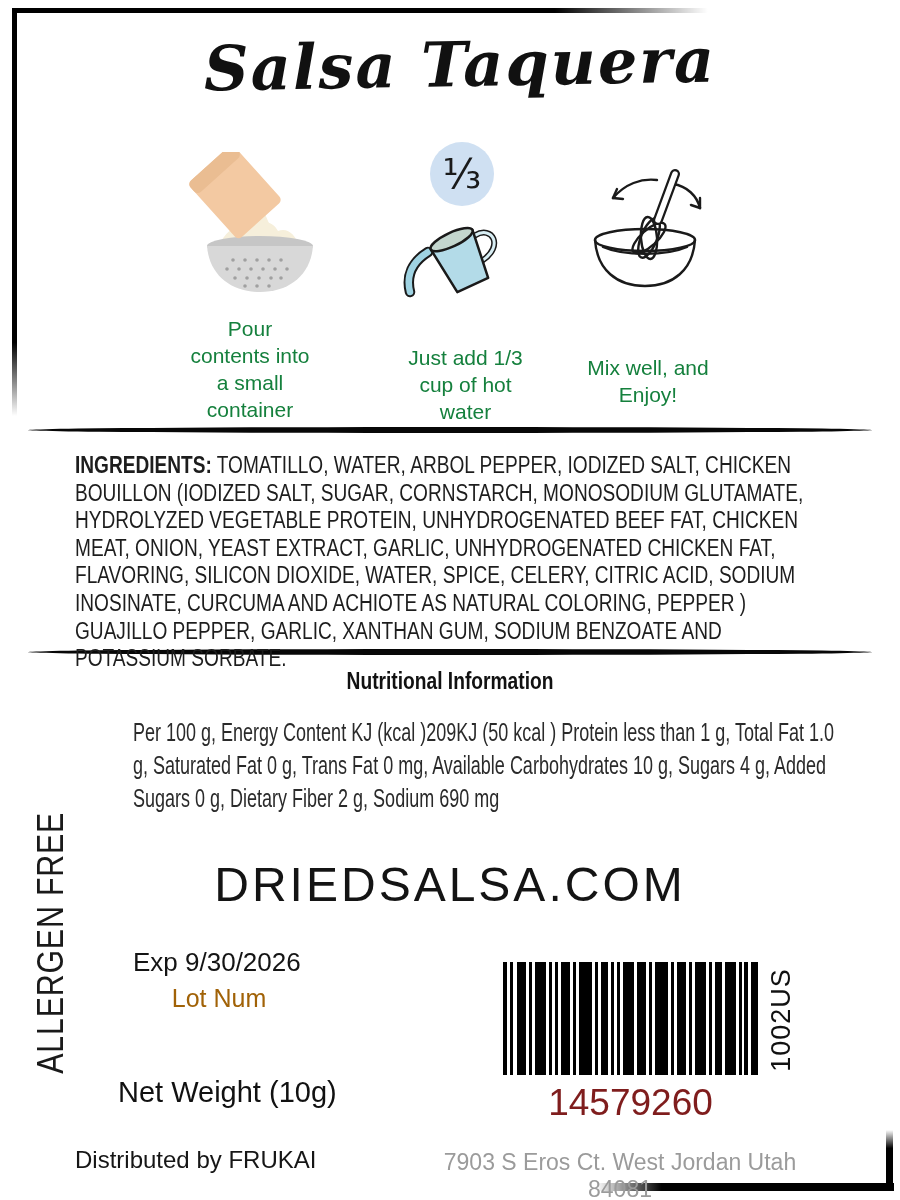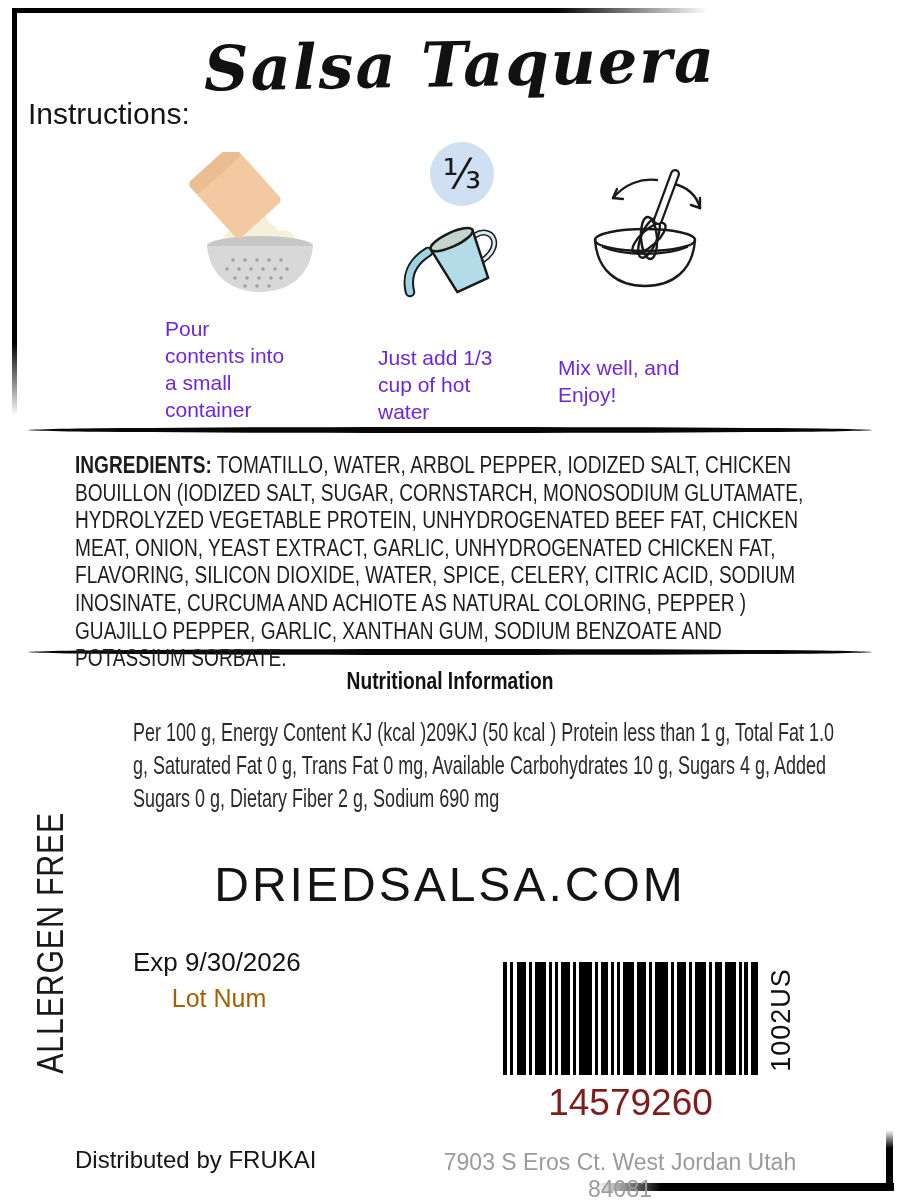--- a/index.html
+++ b/index.html
@@ -19,21 +19,21 @@
   .border-right{left:886px;top:1130px;width:7px;height:61px;
     background:linear-gradient(to top,#000 70%,rgba(0,0,0,0));}
 
   .title{
     left:130px;top:28px;width:660px;text-align:center;margin:0;
     font-family:"DejaVu Serif",serif;font-style:italic;font-weight:bold;
     font-size:62px;letter-spacing:2px;color:#111;transform:rotate(-1deg);
   }
   .instructions-heading{left:28px;top:97px;font-size:30px;color:#151515;}
 
-  .step-caption{font-size:21px;line-height:27px;color:#6d28d9;white-space:pre-line;}
+  .step-caption{font-size:21px;line-height:27px;color:#15803d;text-align:center;white-space:pre-line;}
   .cap1{left:165px;top:315px;width:170px;}
   .cap2{left:378px;top:344px;width:175px;}
   .cap3{left:558px;top:354px;width:180px;}
 
   .measure-circle{left:430px;top:142px;width:64px;height:64px;border-radius:50%;
     background:#cfe0f2;display:flex;align-items:center;justify-content:center;}
   .fraction{font-family:"DejaVu Sans",sans-serif;font-size:40px;color:#1a1a1a;}
 
   .lens-divider{left:28px;width:844px;height:6px;background:#070707;border-radius:50%;}
   .div1{top:427px;} .div2{top:649px;}
@@ -84,21 +84,20 @@
 <body>
 
 <div class="sheet">
 
   <div class="abs border-top"></div>
   <div class="abs border-left"></div>
   <div class="abs border-bottom"></div>
   <div class="abs border-right"></div>
 
   <h1 class="abs title">Salsa Taquera</h1>
-  <div class="abs instructions-heading">Instructions:</div>
 
   <svg class="abs" style="left:175px;top:152px" width="150" height="148" viewBox="0 0 150 148">
     <polygon points="62,40 78,34 96,76 72,84" fill="#f6efdb"></polygon>
     <path d="M45,92 C52,76 66,70 76,79 C81,67 97,67 103,79 C113,75 121,84 123,92 L45,94 Z" fill="#f6efdb"></path>
     <ellipse cx="85" cy="94" rx="53" ry="10" fill="#c6c6c6"></ellipse>
     <path d="M32,94 C34,122 55,140 85,140 C115,140 136,122 138,94 L32,94 Z" fill="#d8d8d8"></path>
     <g fill="#a0a0a0">
       <circle cx="58" cy="108" r="1.8"></circle>
         <circle cx="70" cy="108" r="1.8"></circle>
         <circle cx="82" cy="108" r="1.8"></circle>
@@ -174,20 +173,21 @@
   <p class="abs ingredients"><b>INGREDIENTS:</b><span> TOMATILLO, WATER, ARBOL PEPPER, IODIZED SALT, CHICKEN BOUILLON (IODIZED SALT, SUGAR, CORNSTARCH, MONOSODIUM GLUTAMATE, HYDROLYZED VEGETABLE PROTEIN, UNHYDROGENATED BEEF FAT, CHICKEN MEAT, ONION, YEAST EXTRACT, GARLIC, UNHYDROGENATED CHICKEN FAT, FLAVORING, SILICON DIOXIDE, WATER, SPICE, CELERY, CITRIC ACID, SODIUM INOSINATE, CURCUMA AND ACHIOTE AS NATURAL COLORING, PEPPER ) GUAJILLO PEPPER, GARLIC, XANTHAN GUM, SODIUM BENZOATE AND POTASSIUM SORBATE.</span></p>
 
   <h2 class="abs nutrition-heading">Nutritional Information</h2>
   <p class="abs nutrition-text">Per 100 g, Energy Content KJ (kcal )209KJ (50 kcal ) Protein less than 1 g, Total Fat 1.0 g, Saturated Fat 0 g, Trans Fat 0 mg, Available Carbohydrates 10 g, Sugars 4 g, Added Sugars 0 g, Dietary Fiber 2 g, Sodium 690 mg</p>
 
   <div class="abs allergen">ALLERGEN FREE</div>
   <h2 class="abs website">DRIEDSALSA.COM</h2>
 
   <div class="abs exp">Exp 9/30/2026</div>
   <div class="abs lot-label">Lot Num</div>
+  <div class="abs net-weight">Net Weight (10g)</div>
 
   <svg class="abs barcode" viewBox="0 0 255 113" shape-rendering="crispEdges">
     <g fill="#000000">
       <rect x="0" width="4" height="113"></rect>
         <rect x="7" width="3" height="113"></rect>
         <rect x="14" width="9" height="113"></rect>
       <rect x="26" width="3" height="113"></rect>
         <rect x="32" width="11" height="113"></rect>
         <rect x="46" width="3" height="113"></rect>
       <rect x="52" width="3" height="113"></rect>

